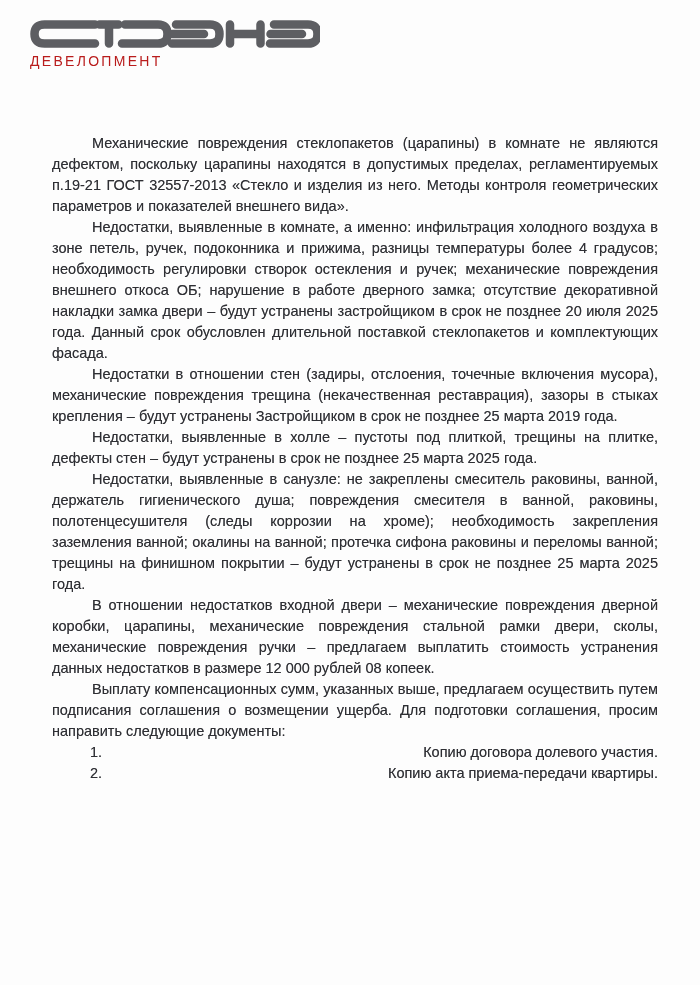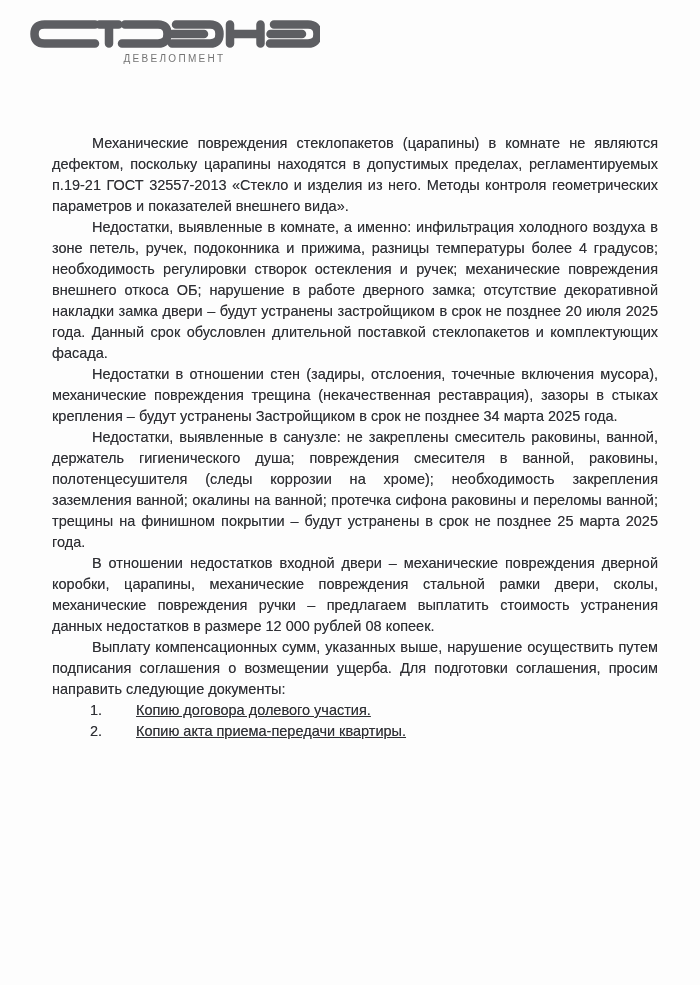--- a/index.html
+++ b/index.html
@@ -7,44 +7,44 @@
     position:relative;
     width:700px;height:985px;
     background:#fdfdfd;
     overflow:hidden;
     font-family:"Liberation Sans",sans-serif;
   }
   
   .logo{position:absolute;left:30px;top:20px;width:290px;}
   .logo-mark{display:block;width:290px;height:28px;}
   .logo-sub{
-    text-align:center;
+    text-align:left;
     margin-top:5px;
     padding-right:1px;
-    font-size:10px;
+    font-size:14px;
     font-weight:500;
     letter-spacing:2.3px;
-    color:#737373;
+    color:#b91c1c;
   }
   
   .content{
     position:absolute;
     left:52px;right:42px;top:133px;
     color:#2e2f34;
     font-size:14.5px;
     line-height:21px;
     text-align:justify;
     text-shadow:0 0 0.4px rgba(45,45,50,0.55);
   }
   .para{margin:0;}
   .para.indent{text-indent:40px;}
   .doc-list{margin:0;}
   .list-row{display:flex;padding-left:38px;}
   .list-num{flex:0 0 46px;width:46px;}
-  .list-text{flex:1;text-align:left;text-decoration:underline;}
+  .list-text{flex:1;text-align:right;}
 </style>
 </head>
 <body>
 
 <div class="page">
 
   <div class="logo">
     <svg class="logo-mark" viewBox="0 0 290 28" role="img" aria-label="страна">
       <g fill="none" stroke="#5d5e62" stroke-width="8.5" stroke-linecap="round">
 
@@ -61,24 +61,25 @@
         <path d="M244 4.5 H278 Q287.5 4.5 287.5 14 Q287.5 23.5 278 23.5 H240 M240.5 14 H272"></path>
       </g>
     </svg>
     <div class="logo-sub">ДЕВЕЛОПМЕНТ</div>
   </div>
 
   <div class="content">
 
       <p class="para indent">Механические повреждения стеклопакетов (царапины) в комнате не являются дефектом, поскольку царапины находятся в допустимых пределах, регламентируемых п.19-21 ГОСТ 32557-2013 «Стекло и изделия из него. Методы контроля геометрических параметров и показателей внешнего вида».</p>
       <p class="para indent">Недостатки, выявленные в комнате, а именно: инфильтрация холодного воздуха в зоне петель, ручек, подоконника и прижима, разницы температуры более 4 градусов; необходимость регулировки створок остекления и ручек; механические повреждения внешнего откоса ОБ; нарушение в работе дверного замка; отсутствие декоративной накладки замка двери – будут устранены застройщиком в срок не позднее 20 июля 2025 года. Данный срок обусловлен длительной поставкой стеклопакетов и комплектующих фасада.</p>
-      <p class="para indent">Недостатки в отношении стен (задиры, отслоения, точечные включения мусора), механические повреждения трещина (некачественная реставрация), зазоры в стыках крепления – будут устранены Застройщиком в срок не позднее 34 марта 2025 года.</p>
+      <p class="para indent">Недостатки в отношении стен (задиры, отслоения, точечные включения мусора), механические повреждения трещина (некачественная реставрация), зазоры в стыках крепления – будут устранены Застройщиком в срок не позднее 25 марта 2019 года.</p>
+      <p class="para indent">Недостатки, выявленные в холле – пустоты под плиткой, трещины на плитке, дефекты стен – будут устранены в срок не позднее 25 марта 2025 года.</p>
       <p class="para indent">Недостатки, выявленные в санузле: не закреплены смеситель раковины, ванной, держатель гигиенического душа; повреждения смесителя в ванной, раковины, полотенцесушителя (следы коррозии на хроме); необходимость закрепления заземления ванной; окалины на ванной; протечка сифона раковины и переломы ванной; трещины на финишном покрытии – будут устранены в срок не позднее 25 марта 2025 года.</p>
       <p class="para indent">В отношении недостатков входной двери – механические повреждения дверной коробки, царапины, механические повреждения стальной рамки двери, сколы, механические повреждения ручки – предлагаем выплатить стоимость устранения данных недостатков в размере 12 000 рублей 08 копеек.</p>
-      <p class="para indent">Выплату компенсационных сумм, указанных выше, нарушение осуществить путем подписания соглашения о возмещении ущерба. Для подготовки соглашения, просим направить следующие документы:</p>
+      <p class="para indent">Выплату компенсационных сумм, указанных выше, предлагаем осуществить путем подписания соглашения о возмещении ущерба. Для подготовки соглашения, просим направить следующие документы:</p>
       <div class="doc-list">
         <div class="list-row">
           <span class="list-num">1.</span>
           <span class="list-text">Копию договора долевого участия.</span>
         </div>
         <div class="list-row">
           <span class="list-num">2.</span>
           <span class="list-text">Копию акта приема-передачи квартиры.</span>
         </div>
       </div>

